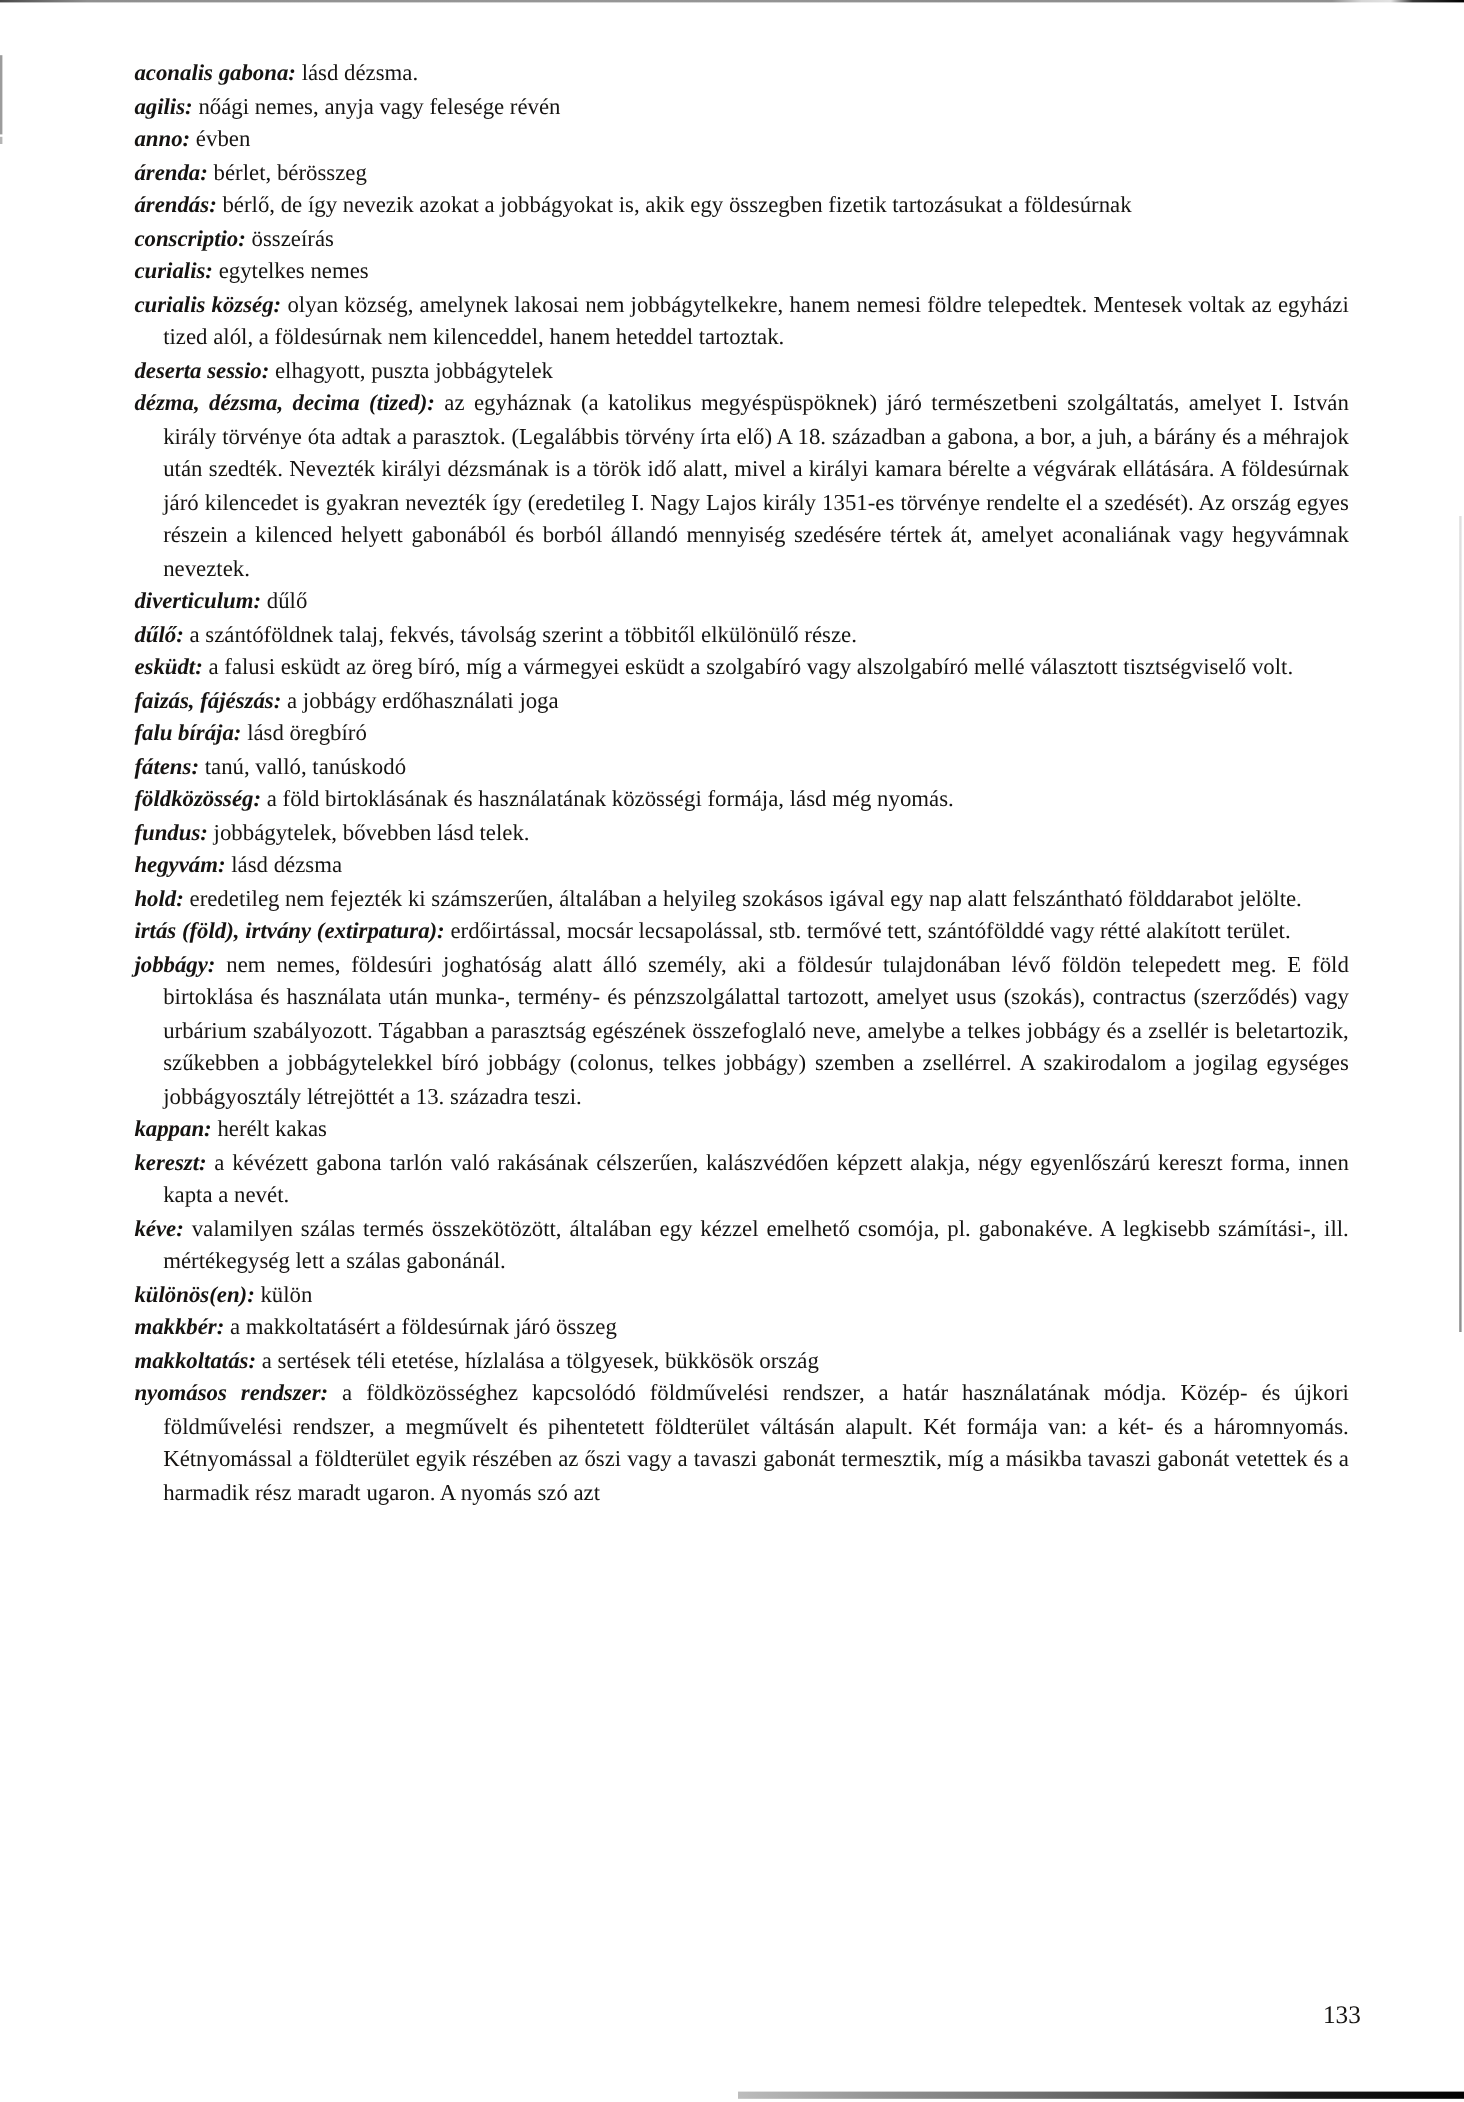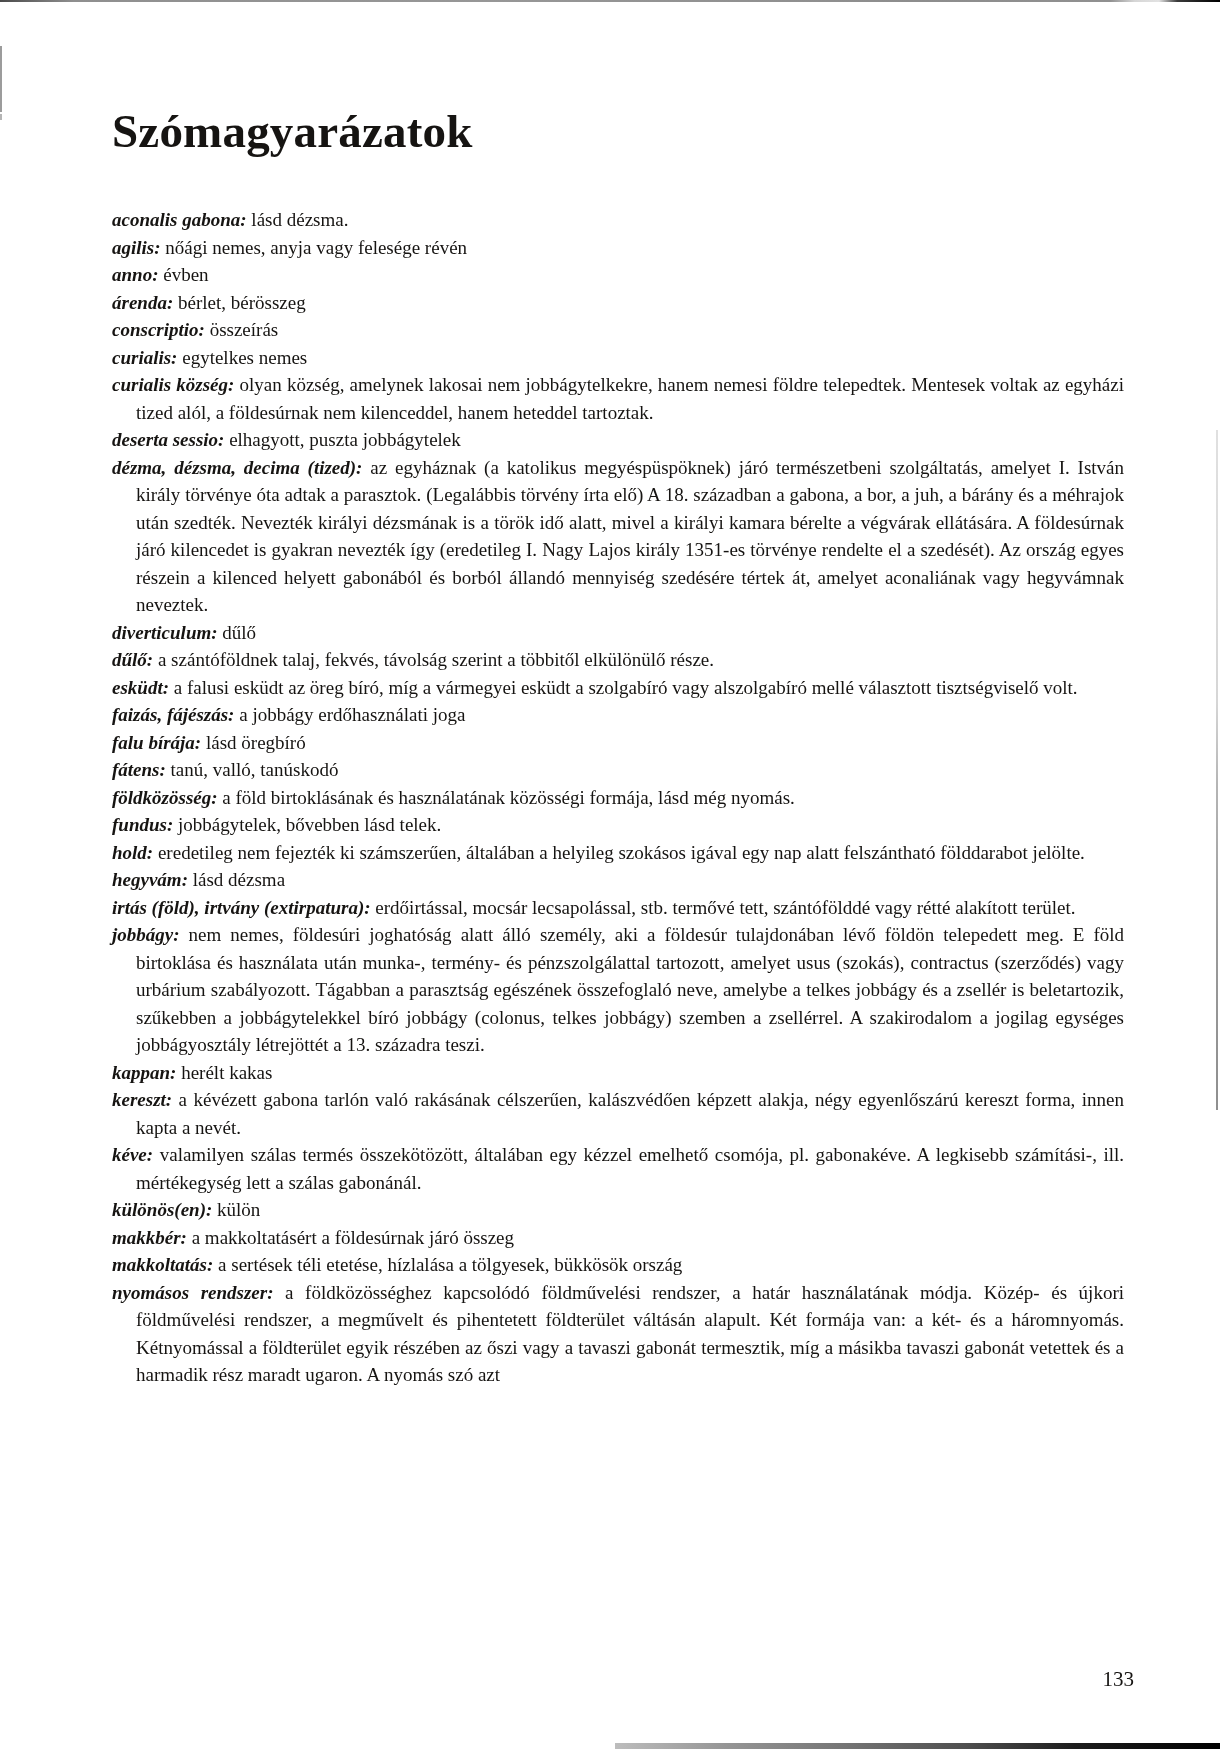--- a/index.html
+++ b/index.html
@@ -95,41 +95,41 @@
 </head>
 <body>
 
 <div class="page">
   <div class="artifact-top"></div>
   <div class="artifact-left"></div>
   <div class="artifact-right"></div>
   <div class="artifact-bottom"></div>
 
   <div class="content">
-    <h1 class="title">Szómagyarázatok</h1>
     <div class="glossary" id="glossary">
         <p class="entry"><span class="term">aconalis gabona:</span> <span class="def">lásd dézsma.</span></p>
         <p class="entry"><span class="term">agilis:</span> <span class="def">nőági nemes, anyja vagy felesége révén</span></p>
         <p class="entry"><span class="term">anno:</span> <span class="def">évben</span></p>
         <p class="entry"><span class="term">árenda:</span> <span class="def">bérlet, bérösszeg</span></p>
+        <p class="entry"><span class="term">árendás:</span> <span class="def">bérlő, de így nevezik azokat a jobbágyokat is, akik egy összegben fizetik tartozásukat a földesúrnak</span></p>
         <p class="entry"><span class="term">conscriptio:</span> <span class="def">összeírás</span></p>
         <p class="entry"><span class="term">curialis:</span> <span class="def">egytelkes nemes</span></p>
         <p class="entry"><span class="term">curialis község:</span> <span class="def">olyan község, amelynek lakosai nem jobbágytelkekre, hanem nemesi földre telepedtek. Mentesek voltak az egyházi tized alól, a földesúrnak nem kilenceddel, hanem heteddel tartoztak.</span></p>
         <p class="entry"><span class="term">deserta sessio:</span> <span class="def">elhagyott, puszta jobbágytelek</span></p>
         <p class="entry"><span class="term">dézma, dézsma, decima (tized):</span> <span class="def">az egyháznak (a katolikus megyéspüspöknek) járó természetbeni szolgáltatás, amelyet I. István király törvénye óta adtak a parasztok. (Legalábbis törvény írta elő) A 18. században a gabona, a bor, a juh, a bárány és a méhrajok után szedték. Nevezték királyi dézsmának is a török idő alatt, mivel a királyi kamara bérelte a végvárak ellátására. A földesúrnak járó kilencedet is gyakran nevezték így (eredetileg I. Nagy Lajos király 1351-es törvénye rendelte el a szedését). Az ország egyes részein a kilenced helyett gabonából és borból állandó mennyiség szedésére tértek át, amelyet aconaliának vagy hegyvámnak neveztek.</span></p>
         <p class="entry"><span class="term">diverticulum:</span> <span class="def">dűlő</span></p>
         <p class="entry"><span class="term">dűlő:</span> <span class="def">a szántóföldnek talaj, fekvés, távolság szerint a többitől elkülönülő része.</span></p>
         <p class="entry"><span class="term">esküdt:</span> <span class="def">a falusi esküdt az öreg bíró, míg a vármegyei esküdt a szolgabíró vagy alszolgabíró mellé választott tisztségviselő volt.</span></p>
         <p class="entry"><span class="term">faizás, fájészás:</span> <span class="def">a jobbágy erdőhasználati joga</span></p>
         <p class="entry"><span class="term">falu bírája:</span> <span class="def">lásd öregbíró</span></p>
         <p class="entry"><span class="term">fátens:</span> <span class="def">tanú, valló, tanúskodó</span></p>
         <p class="entry"><span class="term">földközösség:</span> <span class="def">a föld birtoklásának és használatának közösségi formája, lásd még nyomás.</span></p>
         <p class="entry"><span class="term">fundus:</span> <span class="def">jobbágytelek, bővebben lásd telek.</span></p>
+        <p class="entry"><span class="term">hegyvám:</span> <span class="def">lásd dézsma</span></p>
         <p class="entry"><span class="term">hold:</span> <span class="def">eredetileg nem fejezték ki számszerűen, általában a helyileg szokásos igával egy nap alatt felszántható földdarabot jelölte.</span></p>
-        <p class="entry"><span class="term">hegyvám:</span> <span class="def">lásd dézsma</span></p>
         <p class="entry"><span class="term">irtás (föld), irtvány (extirpatura):</span> <span class="def">erdőirtással, mocsár lecsapolással, stb. termővé tett, szántófölddé vagy rétté alakított terület.</span></p>
         <p class="entry"><span class="term">jobbágy:</span> <span class="def">nem nemes, földesúri joghatóság alatt álló személy, aki a földesúr tulajdonában lévő földön telepedett meg. E föld birtoklása és használata után munka-, termény- és pénzszolgálattal tartozott, amelyet usus (szokás), contractus (szerződés) vagy urbárium szabályozott. Tágabban a parasztság egészének összefoglaló neve, amelybe a telkes jobbágy és a zsellér is beletartozik, szűkebben a jobbágytelekkel bíró jobbágy (colonus, telkes jobbágy) szemben a zsellérrel. A szakirodalom a jogilag egységes jobbágyosztály létrejöttét a 13. századra teszi.</span></p>
         <p class="entry"><span class="term">kappan:</span> <span class="def">herélt kakas</span></p>
         <p class="entry"><span class="term">kereszt:</span> <span class="def">a kévézett gabona tarlón való rakásának célszerűen, kalászvédően képzett alakja, négy egyenlőszárú kereszt forma, innen kapta a nevét.</span></p>
         <p class="entry"><span class="term">kéve:</span> <span class="def">valamilyen szálas termés összekötözött, általában egy kézzel emelhető csomója, pl. gabonakéve. A legkisebb számítási-, ill. mértékegység lett a szálas gabonánál.</span></p>
         <p class="entry"><span class="term">különös(en):</span> <span class="def">külön</span></p>
         <p class="entry"><span class="term">makkbér:</span> <span class="def">a makkoltatásért a földesúrnak járó összeg</span></p>
         <p class="entry"><span class="term">makkoltatás:</span> <span class="def">a sertések téli etetése, hízlalása a tölgyesek, bükkösök ország</span></p>
         <p class="entry"><span class="term">nyomásos rendszer:</span> <span class="def">a földközösséghez kapcsolódó földművelési rendszer, a határ használatának módja. Közép- és újkori földművelési rendszer, a megművelt és pihentetett földterület váltásán alapult. Két formája van: a két- és a háromnyomás. Kétnyomással a földterület egyik részében az őszi vagy a tavaszi gabonát termesztik, míg a másikba tavaszi gabonát vetettek és a harmadik rész maradt ugaron. A nyomás szó azt</span></p>
       </div>

